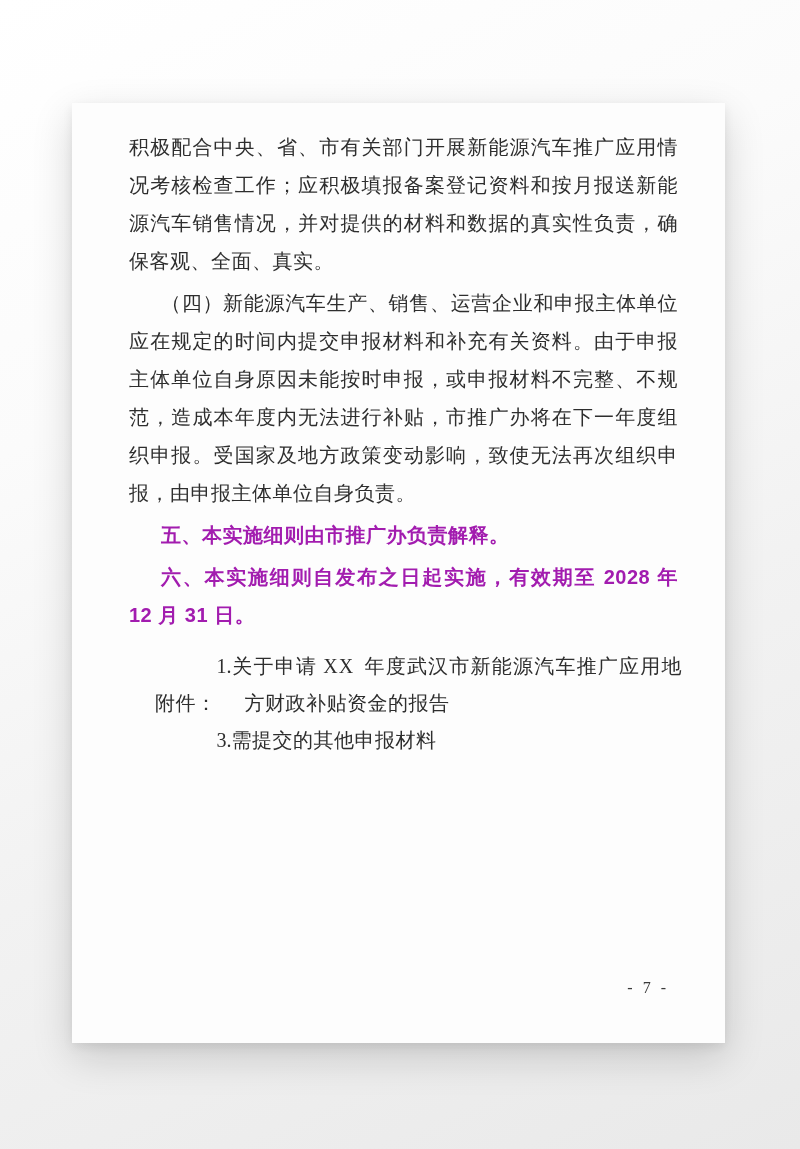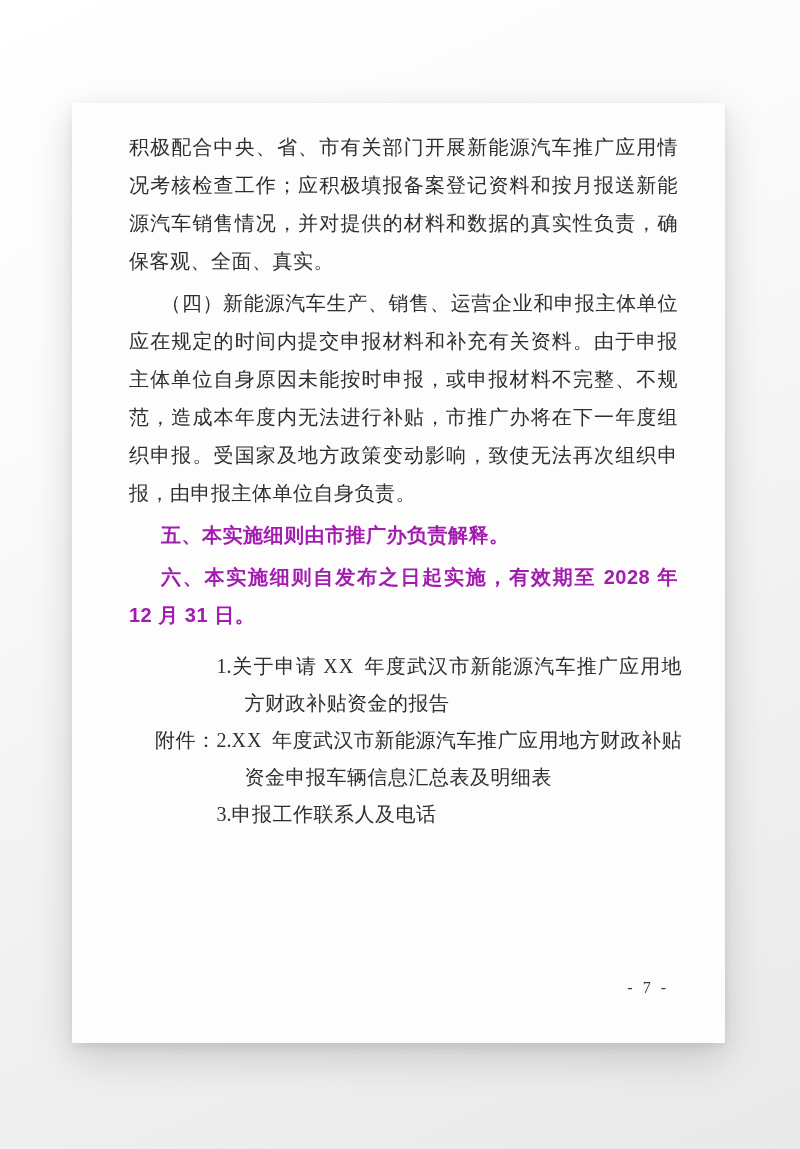--- a/index.html
+++ b/index.html
@@ -101,23 +101,22 @@
     <p class="body-par indent bold-line">五、本实施细则由市推广办负责解释。</p>
 
     <p class="body-par indent bold-line">六、本实施细则自发布之日起实施，有效期至 2028 年 12 月 31 日。</p>
 
     <div class="attachments">
       <div class="att-label">附件：</div>
       <div class="att-items">
 
         <div class="att-item"><span class="att-num">1.</span><span>关于申请 </span><span class="blank-underline">XX</span><span> 年度武汉市新能源汽车推广应用地方财政补贴资金的报告</span></div>
 
-        <div class="att-item"><span class="att-num">2.</span><span></span><span class="blank-underline">XX</span><span> 年度武汉市新能源汽车推广应用地方财政补贴资金申报车辆信息汇总表及明细表</span></div>
 
-        <div class="att-item"><span class="att-num">3.</span><span></span><span>申报工作联系人及电话</span></div>
+        <div class="att-item"><span class="att-num">3.</span><span></span><span>需提交的其他申报材料</span></div>
 
 
       </div>
     </div>
 
   </div>
 
   <div class="page-number">- 7 -</div>
 </div>
 

